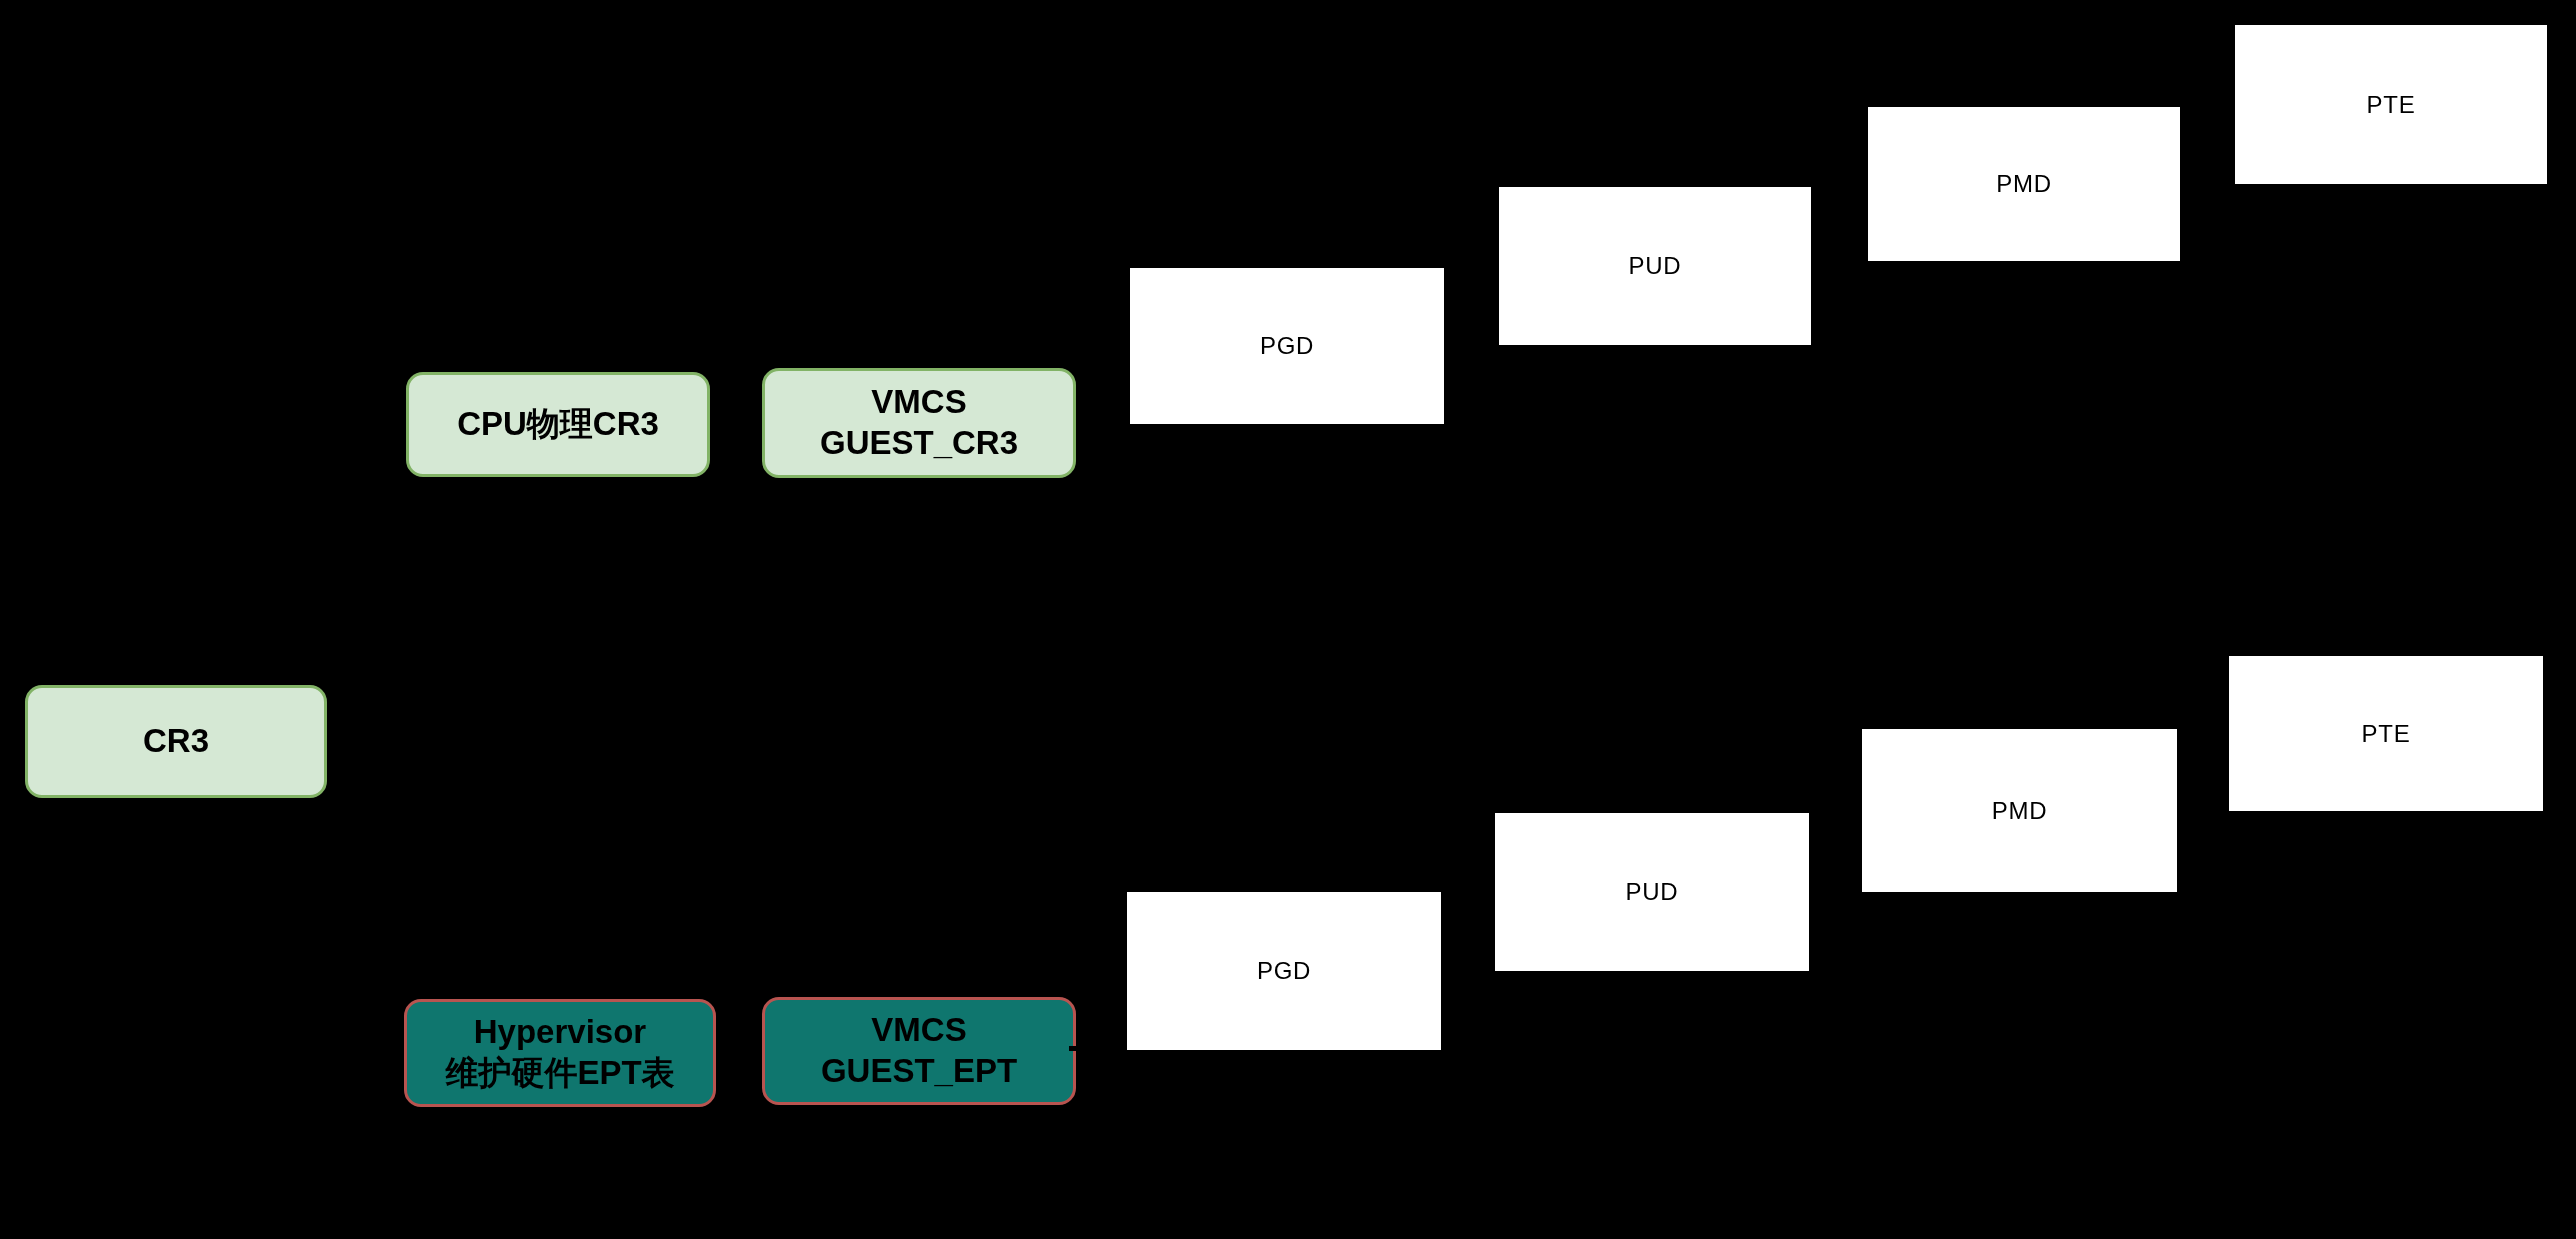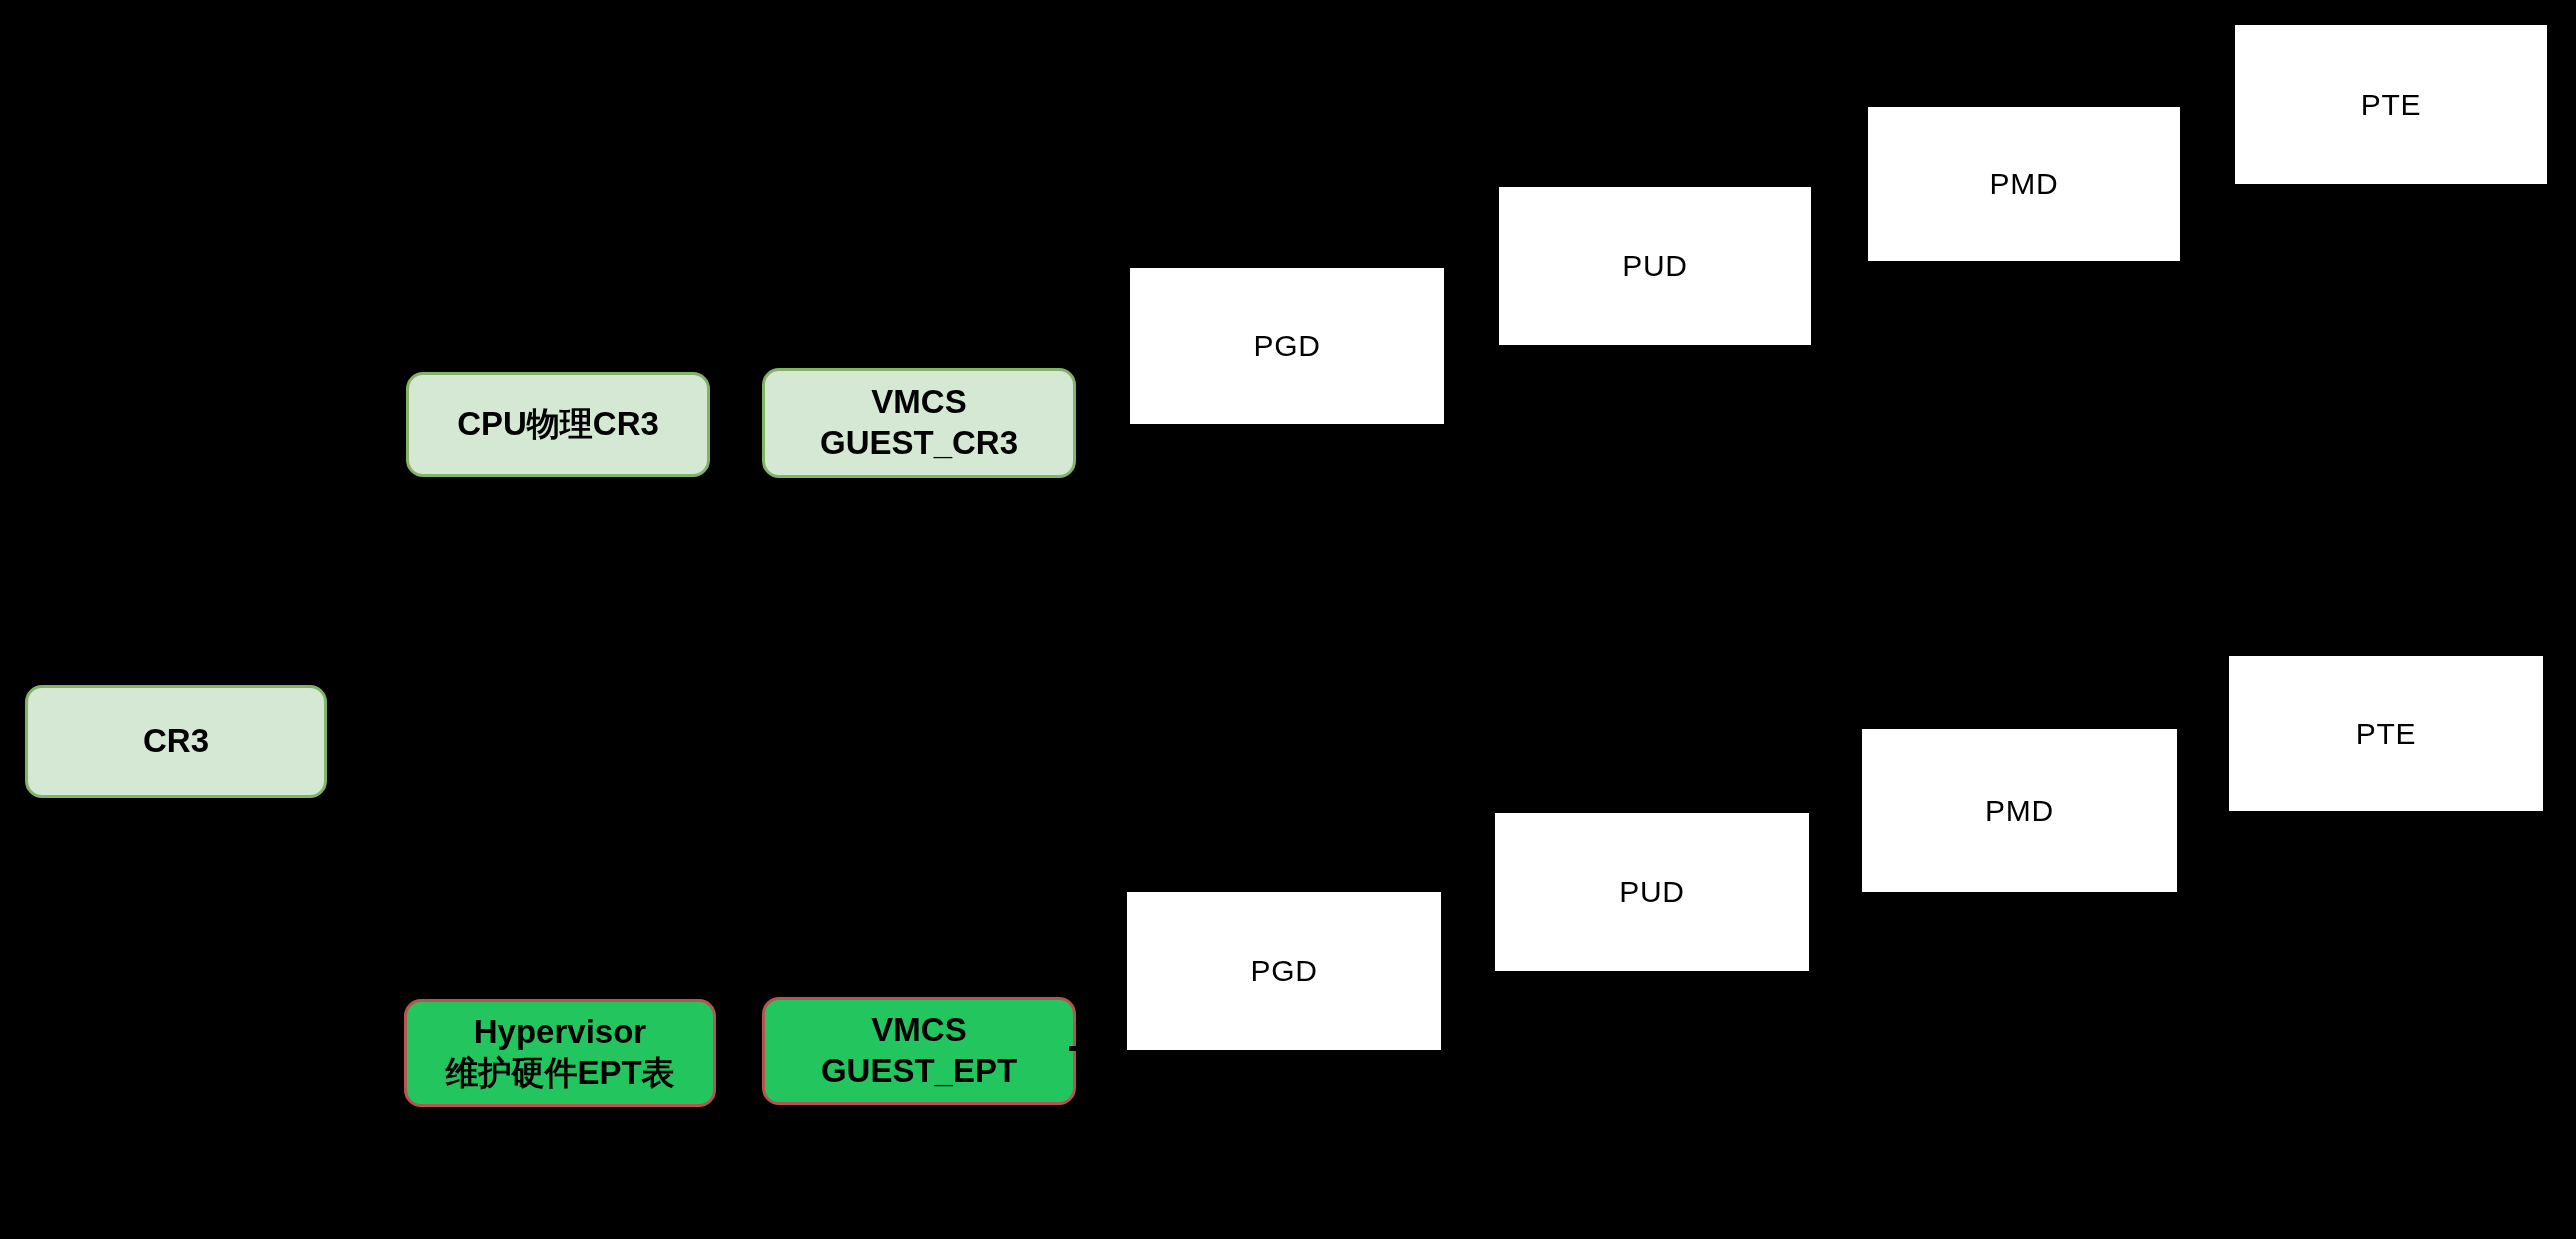--- a/index.html
+++ b/index.html
@@ -22,38 +22,38 @@
     display: flex;
     align-items: center;
     justify-content: center;
     text-align: center;
     white-space: pre-line;
     color: #000000;
     z-index: 1;
   }
   .white-box {
     background: #ffffff;
-    font-size: 30px;
+    font-size: 24px;
     font-weight: 400;
     letter-spacing: 0.7px;
     line-height: 1.25;
   }
   .rounded-box {
     border-radius: 17px;
     border: 3.3px solid #000;
     font-size: 33px;
     font-weight: 700;
     line-height: 1.24;
   }
   .green {
     background: #d5e8d4;
     border-color: #82b366;
   }
   .red {
-    background: #22c55e;
+    background: #0f766e;
     border-color: #b85450;
   }
   
   #cr3            { left: 25px;   top: 685px; width: 302px; height: 113px; }
   #cpu_cr3        { left: 406px;  top: 372px;  width: 304px; height: 105px; text-align: center; }
   #vmcs_guest_cr3 { left: 762px; top: 368px;  width: 314px; height: 110px; }
   #hypervisor_ept { left: 404px;  top: 999px; width: 312px; height: 108px; }
   #vmcs_guest_ept { left: 762px; top: 997px; width: 314px; height: 108px; }
   #pgd_top        { left: 1130px; top: 268px;  width: 314px; height: 156px; }
   #pud_top        { left: 1499px; top: 187px;  width: 312px; height: 158px; }

